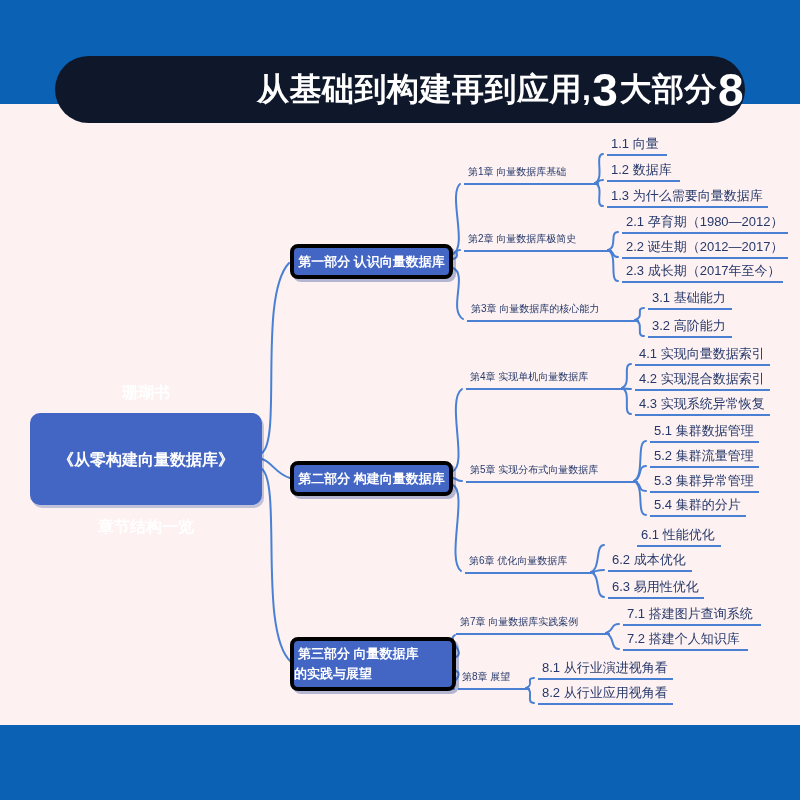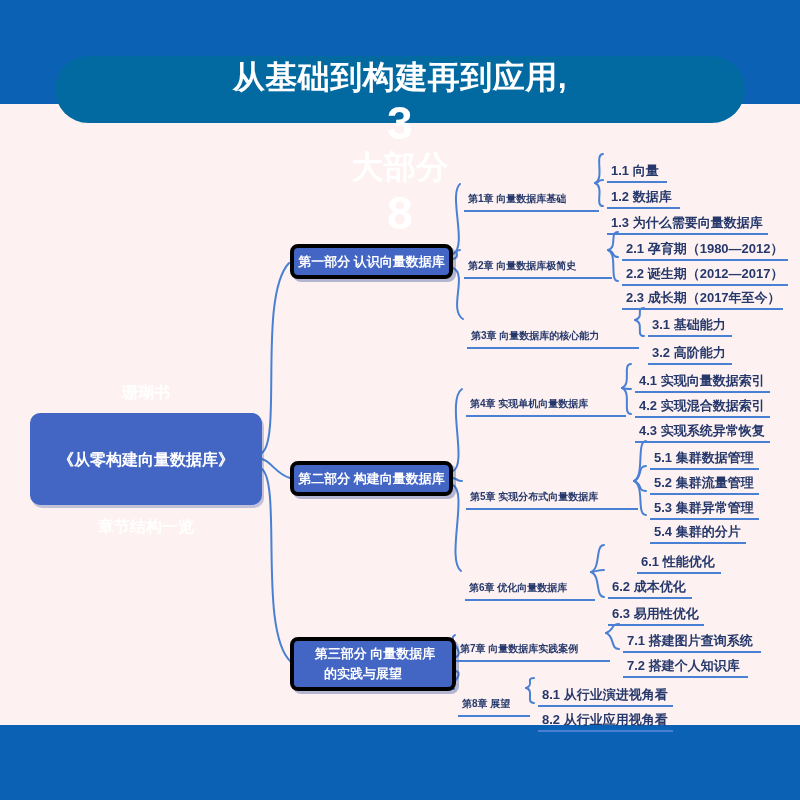--- a/index.html
+++ b/index.html
@@ -7,25 +7,24 @@
     width:800px;height:800px;position:relative;overflow:hidden;
     background:#fdf2f1;
     font-family:"Liberation Sans", sans-serif;
   }
   .stage{position:absolute;left:0;top:0;width:800px;height:800px;}
   .band{position:absolute;left:0;width:800px;background:#0b62b5;}
   .band-top{top:0;height:104px;}
   .band-bottom{top:725px;height:75px;}
   .banner{
     position:absolute;left:55px;top:56px;width:690px;height:67px;
-    background:#0369a1;border-radius:34px;
-    display:flex;align-items:center;justify-content:flex-start;
+    background:#0f172a;border-radius:34px;
+    display:flex;align-items:center;justify-content:flex-end;
     color:#ffffff;font-weight:bold;font-size:32px;white-space:nowrap;
     letter-spacing:0.5px;
-    flex-direction:column;
   }
   .banner .big{font-size:46px;line-height:46px;margin:0 1px;}
   .connectors{position:absolute;left:0;top:0;width:800px;height:800px;}
   .connectors path{fill:none;stroke:#4a80d4;stroke-width:2;stroke-linecap:round;}
   .node{
     position:absolute;background:#4365c4;color:#ffffff;font-weight:bold;
     display:flex;align-items:center;justify-content:center;
     box-sizing:border-box;
   }
   .root-node{
@@ -33,27 +32,26 @@
     flex-direction:column;font-size:16px;line-height:27px;
     box-shadow:2px 3px 0 rgba(40,70,150,0.28);
     gap:40px;
   }
   .part-node{
     border:4px solid #000000;border-radius:8px;font-size:13px;
     box-shadow:3px 3px 0 rgba(40,70,150,0.35);white-space:nowrap;
   }
   .part-1{left:290px;top:244px;width:163px;height:35px;}
   .part-2{left:290px;top:461px;width:163px;height:35px;}
-  .part-3{left:290px;top:637px;width:166px;height:54px;flex-direction:column;align-items:center;justify-content:center;line-height:20px;}
+  .part-3{left:290px;top:637px;width:166px;height:54px;flex-direction:column;align-items:flex-start;justify-content:center;line-height:20px;}
   .part-3 .l1{text-align:center;padding-left:4px;}
   .part-3 .l2{text-align:right;padding-right:20px;}
   .chapter,.leaf{
-    position:absolute;color:#26386b;font-weight:bold;white-space:nowrap;
+    position:absolute;color:#26386b;font-weight:normal;white-space:nowrap;
     border-bottom:2px solid #4a80d4;
-    margin-top:27px;
   }
   .chapter{font-size:10px;line-height:17px;padding:0 4px 3px 4px;}
   .leaf{font-size:13px;line-height:14px;padding:0 4px 3px 4px;}
 </style>
 </head>
 <body>
 
 <div class="stage">
 
   <div class="band band-top"></div>

